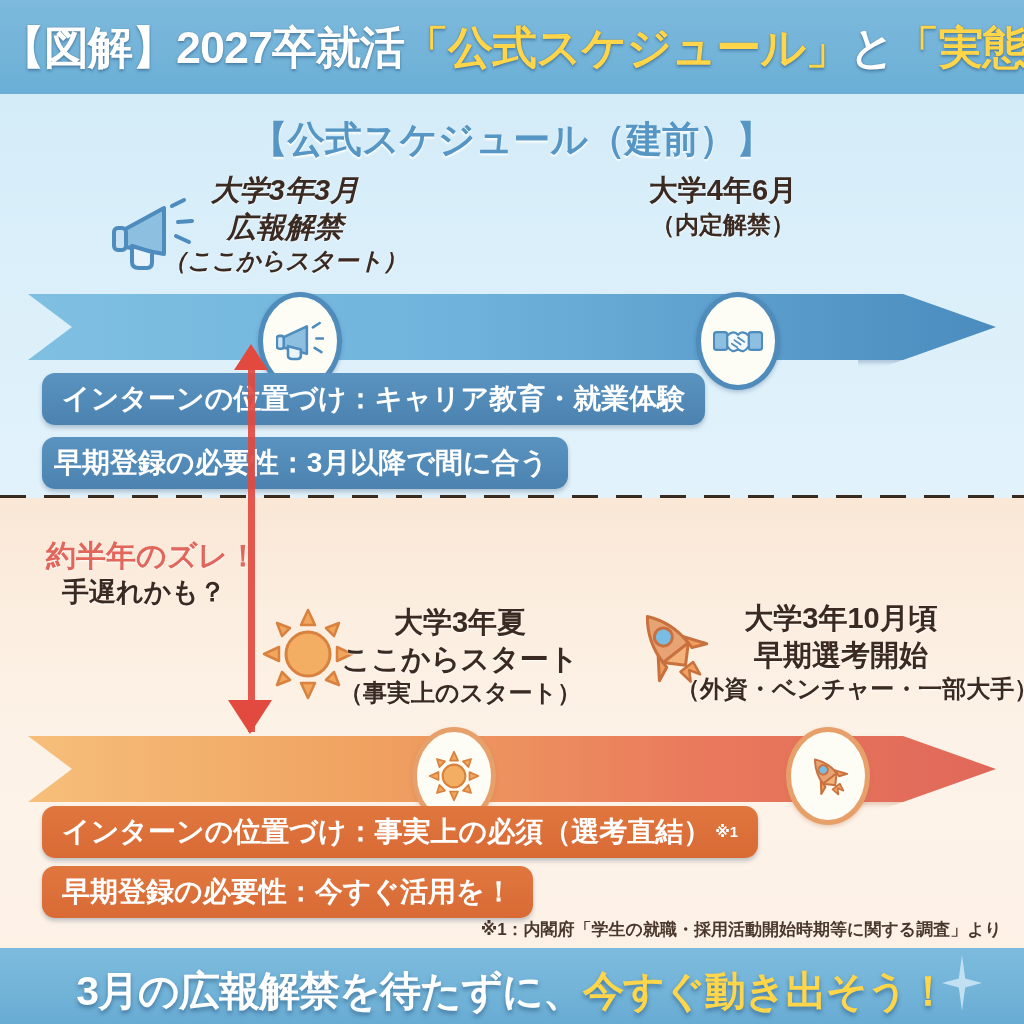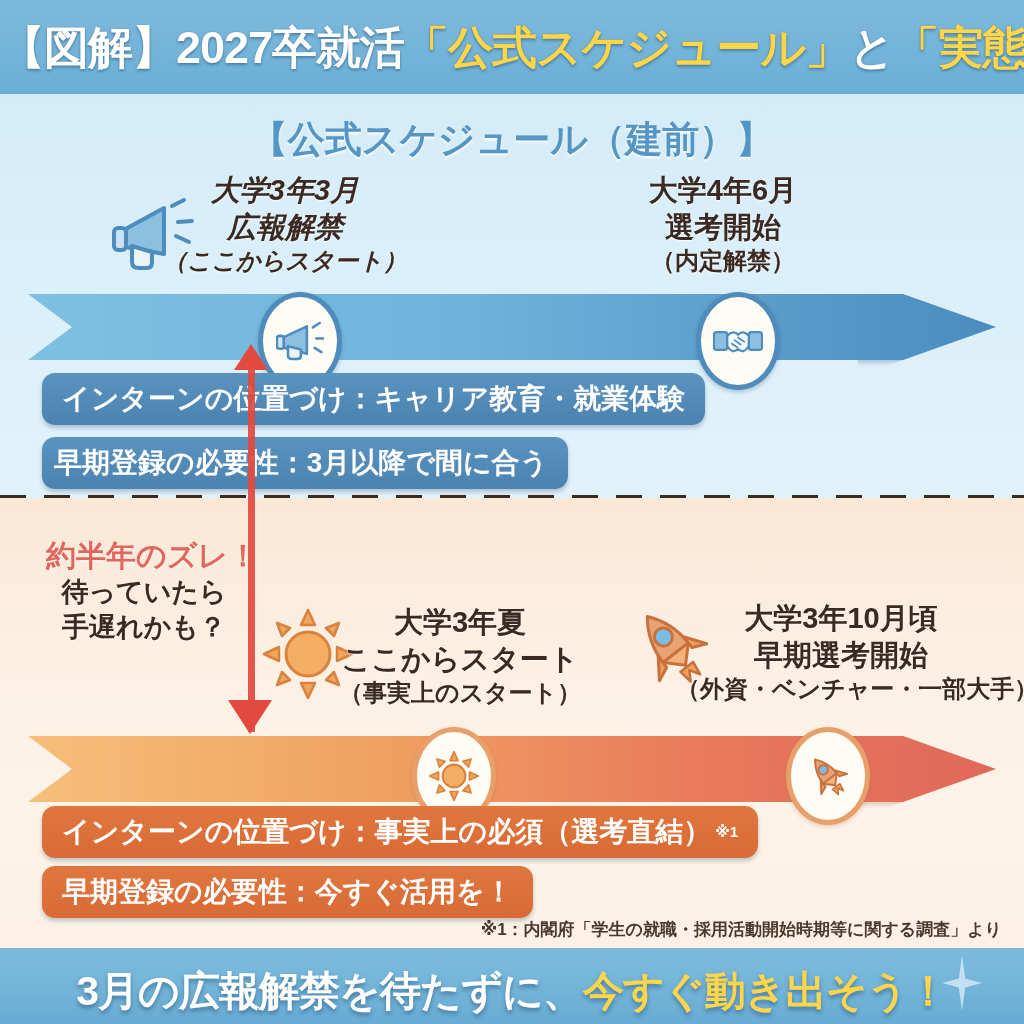--- a/index.html
+++ b/index.html
@@ -163,21 +163,20 @@
     </svg>
   </div>
 
   <div class="ms" style="left:160px;top:172px;width:250px;font-style:italic;">
     <div class="l1">大学3年3月</div>
     <div class="l2">広報解禁</div>
     <div class="l3">（ここからスタート）</div>
   </div>
   <div class="ms" style="left:598px;top:172px;width:250px;">
     <div class="l1">大学4年6月</div>
-    <div class="l2">選考開始</div>
     <div class="l3">（内定解禁）</div>
   </div>
 
   <div class="arrow-blue"></div>
 
   <div class="node blue" style="left:258px;top:292px;">
     <svg class="icon-svg" viewBox="0 0 56 48" width="48" height="42">
       <g fill="none" stroke="#4e8cbd" stroke-width="3" stroke-linecap="round">
         <path d="M43 8 L51 3"></path>
           <path d="M47 21 L56 21"></path>
@@ -211,21 +210,20 @@
 
   <div class="divider"></div>
 
   <div class="panel-bottom"></div>
 
   <div class="gapline"></div>
   <div class="gaphead-up"></div>
   <div class="gaphead-down"></div>
   <div class="gap-text">
     <div class="g1">約半年のズレ！</div>
-    <div class="g2">待っていたら</div>
     <div class="g2">手遅れかも？</div>
   </div>
 
   <div style="position:absolute;left:262px;top:608px;width:92px;height:92px;">
     <svg class="icon-svg" viewBox="0 0 92 92" width="92" height="92">
       <circle cx="46" cy="46" r="22" fill="#f3ae63" stroke="#d9813f" stroke-width="3"></circle>
       <g fill="#f0a75c" stroke="#d9813f" stroke-width="2.5" stroke-linejoin="round">
         <path d="M46 2 L53 17 L39 17 Z"></path>
           <path d="M46 90 L39 75 L53 75 Z"></path>
         <path d="M2 46 L17 39 L17 53 Z"></path>

